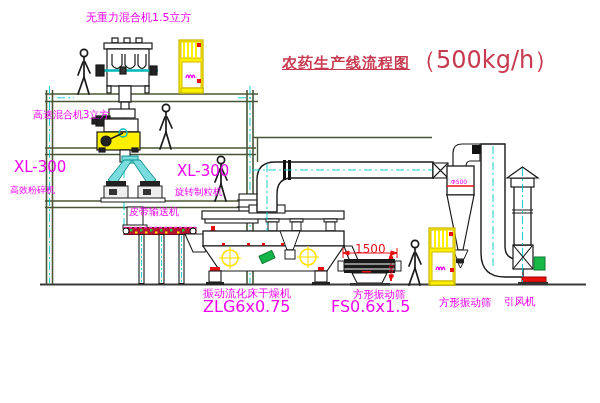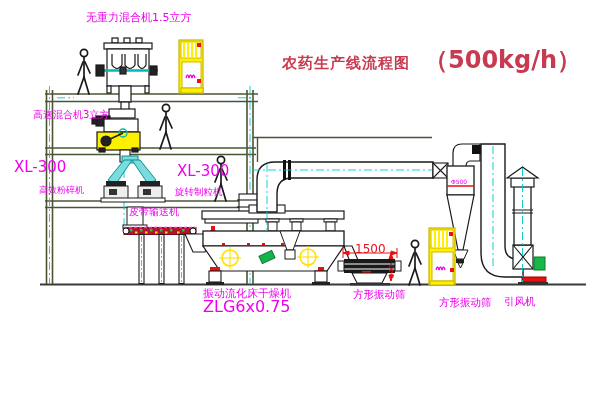--- a/index.html
+++ b/index.html
@@ -3,22 +3,22 @@
 <meta charset="utf-8">
 <style>
   html,body{margin:0;padding:0;background:#fff;}
   #canvas{position:relative;width:600px;height:403px;background:#ffffff;overflow:hidden;
           font-family:"DejaVu Sans",sans-serif;}
   #drawing{position:absolute;left:0;top:0;}
   .lbl{position:absolute;white-space:nowrap;color:#ee00ee;line-height:1;pointer-events:none;}
   .lbl.red{color:#e81020;}
   .title-row{position:absolute;left:282px;top:44px;display:flex;align-items:baseline;
              color:#c83a50;pointer-events:none;}
-  .title-cn{font-size:15px;font-weight:700;letter-spacing:1px;}
-  .title-cap{font-size:24px;font-weight:700;margin-left:14px;letter-spacing:0px;}
+  .title-cn{font-size:15px;font-weight:700;letter-spacing:1px;text-decoration:underline;}
+  .title-cap{font-size:24px;font-weight:400;margin-left:2px;letter-spacing:0px;}
   .rot{transform:rotate(-90deg);transform-origin:left top;}
 </style>
 </head>
 <body>
 
 <div id="canvas">
 
 <svg id="drawing" width="600" height="403" viewBox="0 0 600 403">
   <defs>
     <g id="sym-person" stroke="#1a1a1a" stroke-width="1.7" fill="none" stroke-linecap="round">
@@ -289,31 +289,32 @@
 
 <div class="title-row">
   <span class="title-cn">农药生产线流程图</span>
   <span class="title-cap">（500kg/h）</span>
 </div>
 
 <div class="lbl" style="left:86px;top:12px;font-size:11px;text-align:center;">无重力混合机1.5立方</div>
 <div class="lbl" style="left:33px;top:110px;font-size:10px;">高速混合机3立方</div>
 
 <div class="lbl" style="left:14px;top:160px;font-size:15px;">XL-300</div>
-<div class="lbl" style="left:10px;top:186px;font-size:9px;margin-left:29px;">高效粉碎机</div>
+<div class="lbl" style="left:10px;top:186px;font-size:9px;">高效粉碎机</div>
 
 <div class="lbl" style="left:177px;top:164px;font-size:15px;">XL-300</div>
 <div class="lbl" style="left:175px;top:187px;font-size:9.5px;">旋转制粒机</div>
 
 <div class="lbl" style="left:129px;top:207px;font-size:10px;text-align:right;">皮带输送机</div>
 
 <div class="lbl" style="left:203px;top:288px;font-size:11px;">振动流化床干燥机</div>
 <div class="lbl" style="left:203px;top:299px;font-size:16px;">ZLG6x0.75</div>
 
 <div class="lbl" style="left:353px;top:289px;font-size:10.5px;">方形振动筛</div>
+<div class="lbl" style="left:331px;top:299px;font-size:16px;">FS0.6x1.5</div>
 
 <div class="lbl" style="left:439px;top:297px;font-size:10.5px;">方形振动筛</div>
 <div class="lbl" style="left:451px;top:179px;font-size:6px;">Φ500</div>
 <div class="lbl" style="left:504px;top:296px;font-size:10.5px;">引风机</div>
 
 <div class="lbl red" style="left:355px;top:243px;font-size:12px;">1500</div>
 <div class="lbl red rot" style="left:389px;top:278px;font-size:7px;">540</div>
 
 </div>
 

